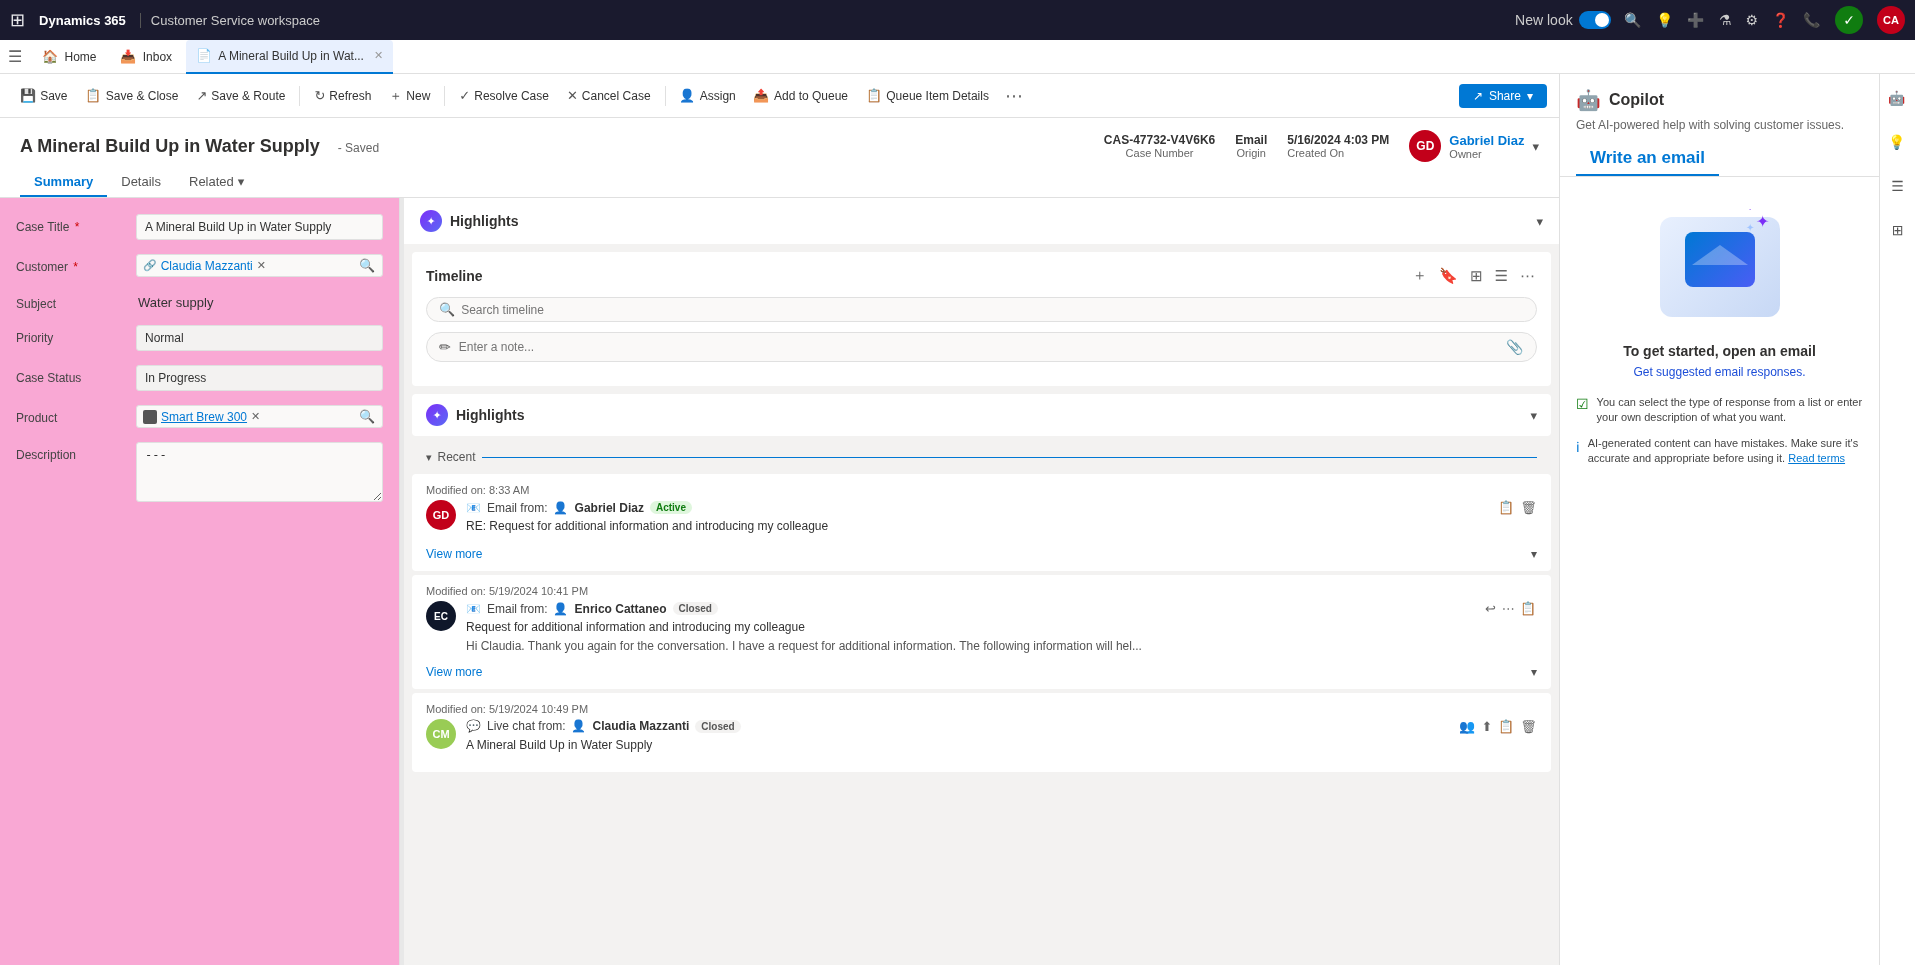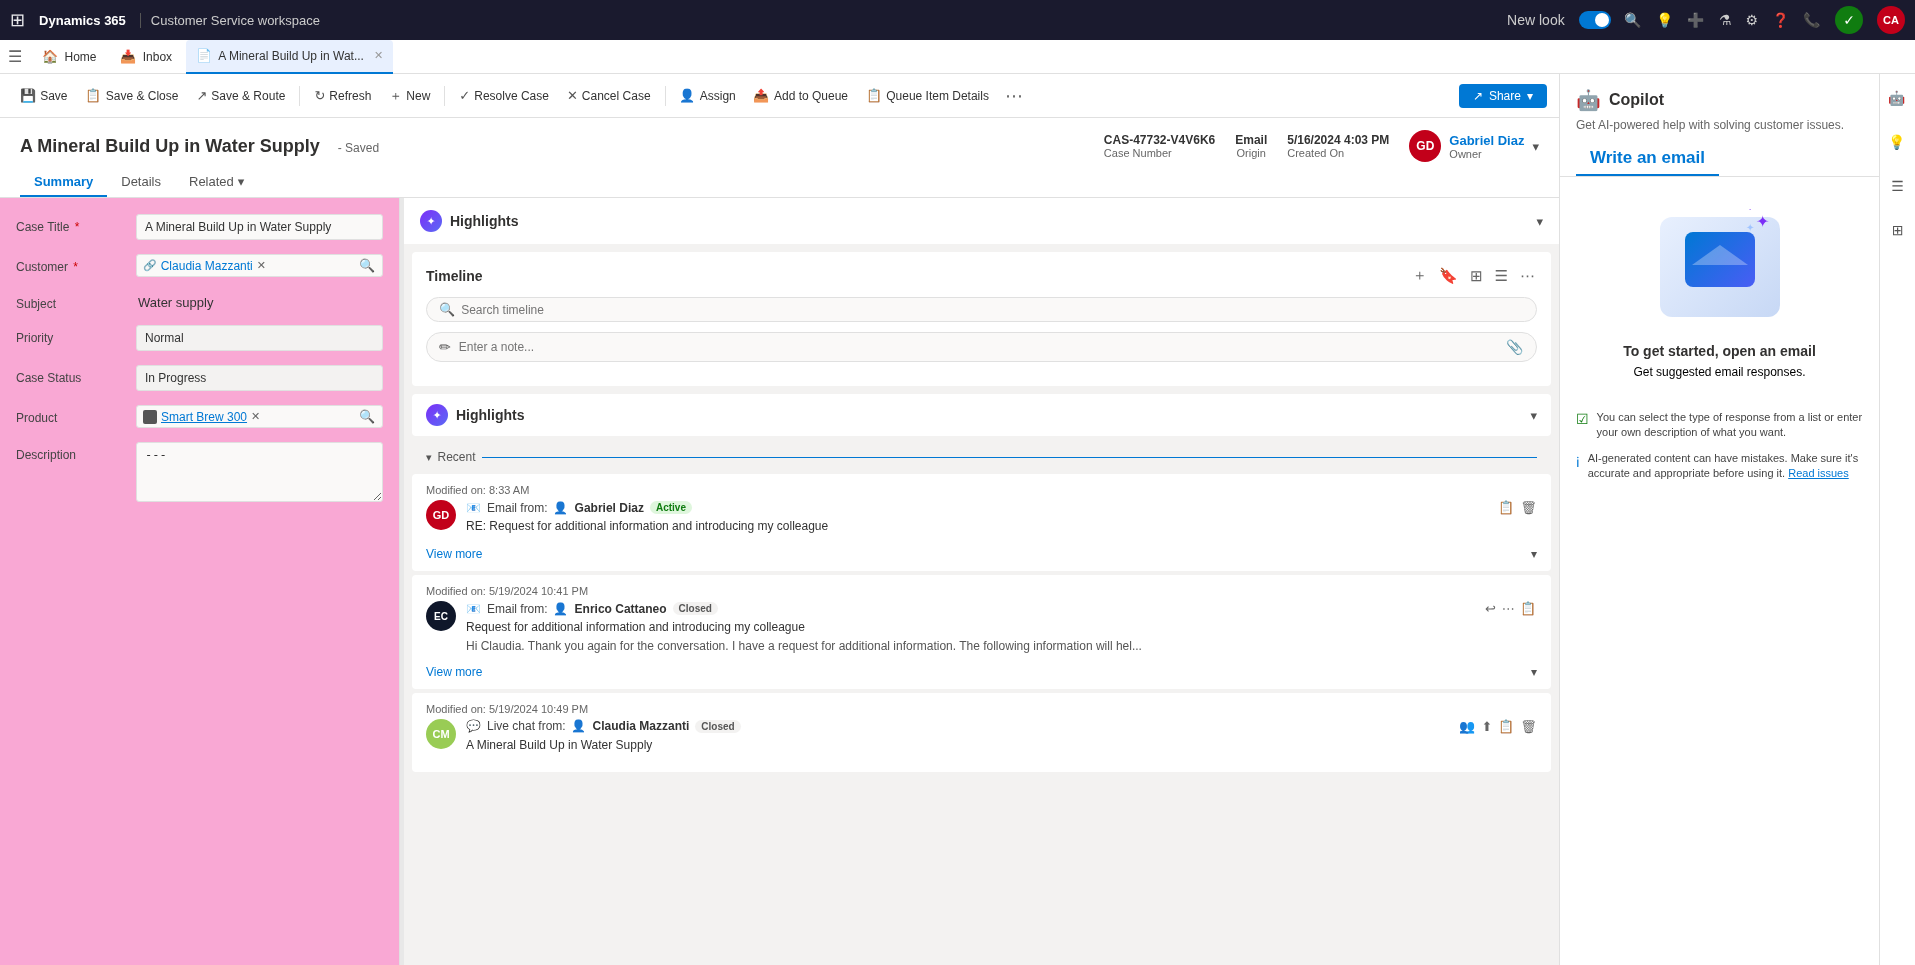--- a/index.html
+++ b/index.html
@@ -15,21 +15,21 @@
       padding: 0 10px;
       gap: 10px;
       position: relative;
     }
     .top-nav-logo { font-size: 18px; margin-right: 4px; color: #fff; opacity: 0.9; }
     .top-nav-title { font-size: 13px; font-weight: 600; color: #fff; }
     .top-nav-app { font-size: 13px; color: #ccc; border-left: 1px solid #555; padding-left: 10px; margin-left: 4px; }
     .top-nav-spacer { flex: 1; }
     .top-nav-right { display: flex; align-items: center; gap: 14px; }
     .top-nav-right span { color: #ccc; font-size: 14px; cursor: pointer; }
-    .new-look { display: flex; align-items: center; gap: 14px; font-size: 12px; color: #ccc; }
+    .new-look { display: flex; align-items: center; gap: 6px; font-size: 12px; color: #ccc; }
     .toggle-switch { width: 32px; height: 18px; background: #0078d4; border-radius: 9px; position: relative; cursor: pointer; }
     .toggle-switch::after { content: ''; position: absolute; width: 14px; height: 14px; background: #fff; border-radius: 50%; top: 2px; right: 2px; }
     .nav-avatar { width: 28px; height: 28px; background: #c2001a; border-radius: 50%; display: flex; align-items: center; justify-content: center; color: #fff; font-size: 11px; font-weight: 700; }
     .nav-status-dot { width: 28px; height: 28px; background: #107c10; border-radius: 50%; display: flex; align-items: center; justify-content: center; color: #fff; font-size: 14px; }
 
     
     .tab-bar {
       background: #fff;
       border-bottom: 1px solid #e0e0e0;
       display: flex;
@@ -124,21 +124,21 @@
       font-size: 18px;
       font-weight: 600;
       color: #323130;
     }
     .case-saved { font-size: 12px; color: #666; margin-left: 10px; }
     .case-meta {
       display: flex;
       align-items: center;
       gap: 20px;
     }
-    .case-number-block { text-align: left; }
+    .case-number-block { text-align: center; }
     .case-number-label { font-size: 11px; color: #666; }
     .case-number-value { font-size: 12px; font-weight: 600; color: #333; }
     .case-origin-block { text-align: center; }
     .case-created-block { text-align: left; }
     .case-owner-block { display: flex; align-items: center; gap: 8px; }
     .owner-avatar { width: 32px; height: 32px; background: #c2001a; border-radius: 50%; display: flex; align-items: center; justify-content: center; color: #fff; font-size: 12px; font-weight: 700; }
     .owner-name { font-size: 13px; font-weight: 600; color: #0078d4; }
     .owner-label { font-size: 11px; color: #666; }
     .breadcrumb { font-size: 12px; color: #666; margin-bottom: 6px; }
     .breadcrumb span { color: #0078d4; cursor: pointer; }
@@ -469,21 +469,21 @@
       height: 0;
       border-left: 28px solid transparent;
       border-right: 28px solid transparent;
       border-bottom: 20px solid rgba(255,255,255,0.3);
       margin-bottom: 10px;
     }
     .sparkle-1 { position: absolute; top: 15px; right: 20px; color: #7b2ff7; font-size: 16px; }
     .sparkle-2 { position: absolute; top: 25px; right: 35px; color: #a0c4ff; font-size: 10px; }
     .sparkle-3 { position: absolute; top: 8px; right: 38px; color: #7b2ff7; font-size: 8px; }
     .copilot-cta-title { font-size: 14px; font-weight: 600; color: #323130; margin-bottom: 6px; text-align: center; }
-    .copilot-cta-sub { font-size: 12px; color: #000000; text-align: left; margin-bottom: 31px; }
+    .copilot-cta-sub { font-size: 12px; color: #1d4ed8; text-align: left; margin-bottom: 16px; }
     .copilot-info-row {
       display: flex;
       align-items: flex-start;
       gap: 8px;
       margin-bottom: 10px;
       width: 100%;
     }
     .copilot-info-icon { color: #107c10; font-size: 14px; flex-shrink: 0; margin-top: 1px; }
     .copilot-info-icon-blue { color: #0078d4; font-size: 14px; flex-shrink: 0; margin-top: 1px; }
     .copilot-info-text { font-size: 11px; color: #444; line-height: 1.4; }
@@ -886,21 +886,21 @@
       </div>
       <div class="copilot-cta-title">To get started, open an email</div>
       <div class="copilot-cta-sub">Get suggested email responses.</div>
       <div class="copilot-info-row">
         <span class="copilot-info-icon">☑</span>
         <span class="copilot-info-text">You can select the type of response from a list or enter your own description of what you want.</span>
       </div>
       <div class="copilot-info-row">
         <span class="copilot-info-icon-blue">ℹ</span>
         <span class="copilot-info-text">
-          AI-generated content can have mistakes. Make sure it's accurate and appropriate before using it. <a href="#">Read issues</a>
+          AI-generated content can have mistakes. Make sure it's accurate and appropriate before using it. <a href="#">Read terms</a>
         </span>
       </div>
     </div>
   </div>
 
   <div class="right-sidebar">
     <div class="sidebar-icon-btn" title="Copilot">🤖</div>
     <div class="sidebar-icon-btn" title="Ideas">💡</div>
     <div class="sidebar-icon-btn" title="List">☰</div>
     <div class="sidebar-icon-btn" title="Grid">⊞</div>

